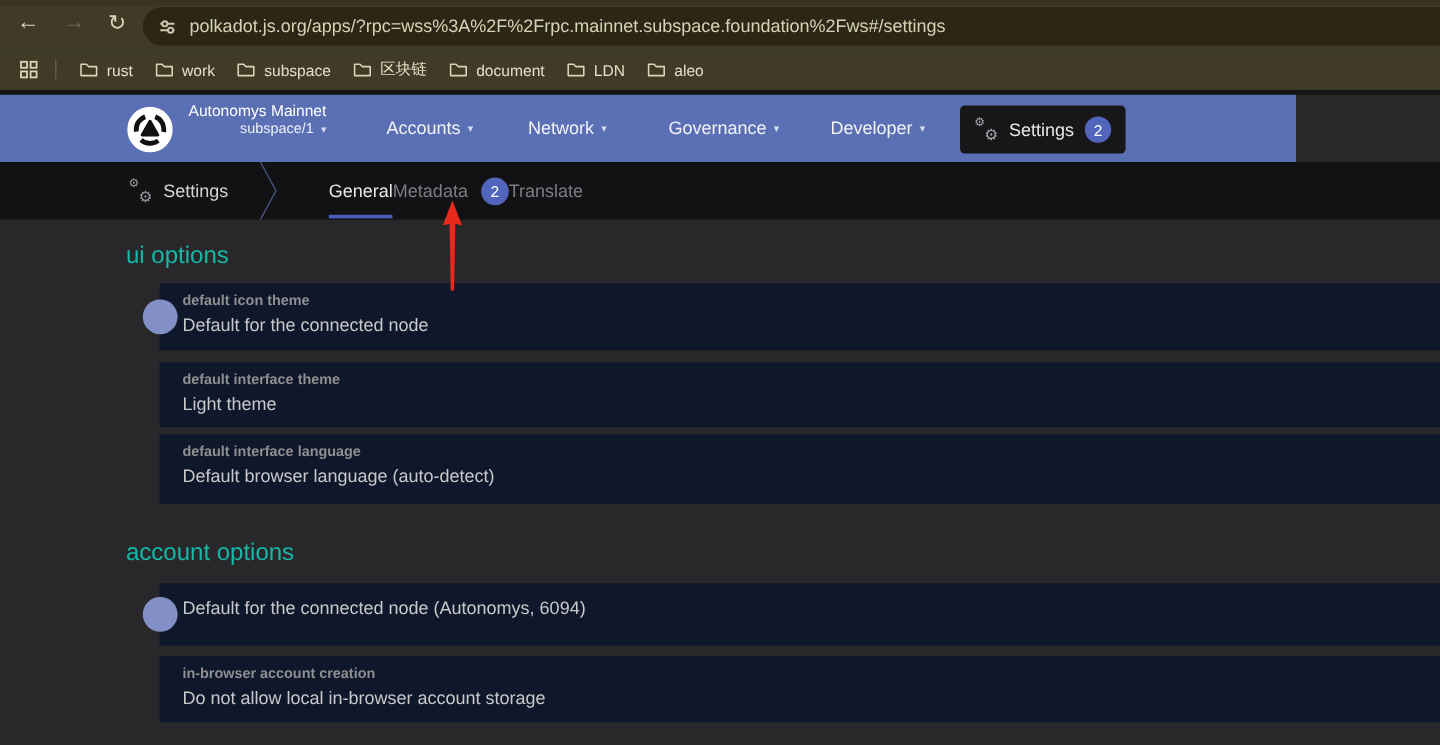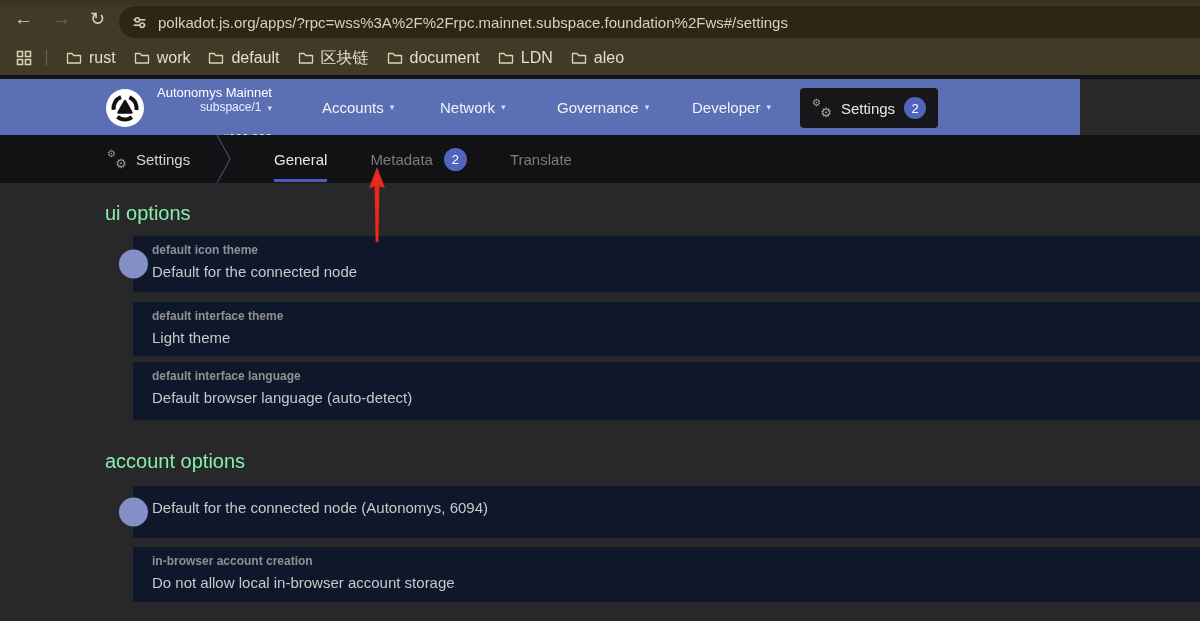--- a/index.html
+++ b/index.html
@@ -15,21 +15,21 @@
   .url-pill { position:absolute; left:119px; top:1px; right:-20px; height:32px;
               background:#2b2714; border-radius:16px; display:flex; align-items:center; }
   .url-pill svg { margin-left:13px; flex:0 0 auto; }
   .url-text { margin-left:11px; font-size:15px; color:#d6d2b5; white-space:nowrap; }
 
   .bookmarks { left:0; top:41px; width:1200px; height:34px; background:#403b26;
                display:flex; align-items:center; }
   .bm-apps { margin-left:16px; display:flex; cursor:pointer; }
   .bm-sep { width:1px; height:16px; background:#6b654a; margin:0 10px 0 14px; }
   .bm-item { display:flex; align-items:center; gap:7px; padding:4px 9px; border-radius:6px;
-             color:#e3dfc6; font-size:16px; cursor:pointer; white-space:nowrap; }
+             color:#e3dfc6; font-size:13px; cursor:pointer; white-space:nowrap; }
 
   
   .page-gap { left:0; top:75px; width:1200px; height:4px; background:#141416; }
   .app-header { left:0; top:79px; width:1080px; height:56px; background:#5a6fb4; }
   .logo { position:absolute; left:106px; top:10px; width:38px; height:38px; cursor:pointer; }
   .chain-info { position:absolute; left:140px; top:7px; width:132px; text-align:right;
                 color:#ffffff; line-height:13px; cursor:pointer; }
   .chain-name { font-size:13px; margin-bottom:2px; }
   .chain-runtime { font-size:12px; color:#eef1fa; }
   .chain-block { font-size:12px; color:#eef1fa; margin-top:18px; }
@@ -47,31 +47,31 @@
   .gear-big { position:absolute; right:0; bottom:-1px; font-size:13px; line-height:13px; }
   .gear-small { position:absolute; left:0; top:0; font-size:10px; line-height:10px; }
 
   
   .tabbar { left:0; top:135px; width:1200px; height:48px; background:#121214; }
   .tab-section { position:absolute; left:107px; top:0; height:48px; display:flex;
                  align-items:center; gap:9px; color:#d4d4d6; font-size:15px; }
   .tab-section .gears { color:#97979b; }
   .chevron { position:absolute; left:216px; top:0; }
   .tabs { position:absolute; left:274px; top:0; height:48px; display:flex;
-          align-items:center; gap:43px; font-size:15px; }
+          align-items:center; font-size:15px; }
   .tab { position:relative; height:48px; display:flex; align-items:center; gap:11px;
          color:#7c7c82; cursor:pointer; }
   .tab.active { color:#e8e8ea; }
   .tab.active::after { content:""; position:absolute; left:0; right:0; bottom:1px;
                        height:3px; background:#4a5dbd; }
   .tab .badge { min-width:23px; height:23px; }
 
   
   .section-heading { position:absolute; left:105px; font-size:20px; font-weight:400;
-                     color:#86efac; }
+                     color:#14b8a6; }
   .srow { position:absolute; left:133px; right:0; background:#0f172a;
           padding:7px 0 0 19px; cursor:pointer; }
   .srow .rlabel { font-size:12px; font-weight:bold; color:#909093; }
   .srow .rvalue { font-size:15px; color:#c8c8ca; margin-top:6px; }
   .row-icon { position:absolute; left:-14px; top:50%; transform:translateY(-50%);
               width:29px; height:29px; border-radius:50%; background:#8290c7; }
 
   .red-arrow { position:absolute; left:360px; top:165px; pointer-events:none; }
 </style>
 </head>
@@ -112,21 +112,21 @@
   <div class="bm-item">
     <svg width="16" height="14" viewBox="0 0 16 14">
         <path d="M1.5 2.5 h4.5 l1.8 2 h6.7 v7.5 h-13 z" fill="none" stroke="#d9d5b8" stroke-width="1.3" stroke-linejoin="round"></path>
       </svg>
     <span>work</span>
   </div>
   <div class="bm-item">
     <svg width="16" height="14" viewBox="0 0 16 14">
         <path d="M1.5 2.5 h4.5 l1.8 2 h6.7 v7.5 h-13 z" fill="none" stroke="#d9d5b8" stroke-width="1.3" stroke-linejoin="round"></path>
       </svg>
-    <span>default</span>
+    <span>subspace</span>
   </div>
   <div class="bm-item">
     <svg width="16" height="14" viewBox="0 0 16 14">
         <path d="M1.5 2.5 h4.5 l1.8 2 h6.7 v7.5 h-13 z" fill="none" stroke="#d9d5b8" stroke-width="1.3" stroke-linejoin="round"></path>
       </svg>
     <span>区块链</span>
   </div>
   <div class="bm-item">
     <svg width="16" height="14" viewBox="0 0 16 14">
         <path d="M1.5 2.5 h4.5 l1.8 2 h6.7 v7.5 h-13 z" fill="none" stroke="#d9d5b8" stroke-width="1.3" stroke-linejoin="round"></path>

